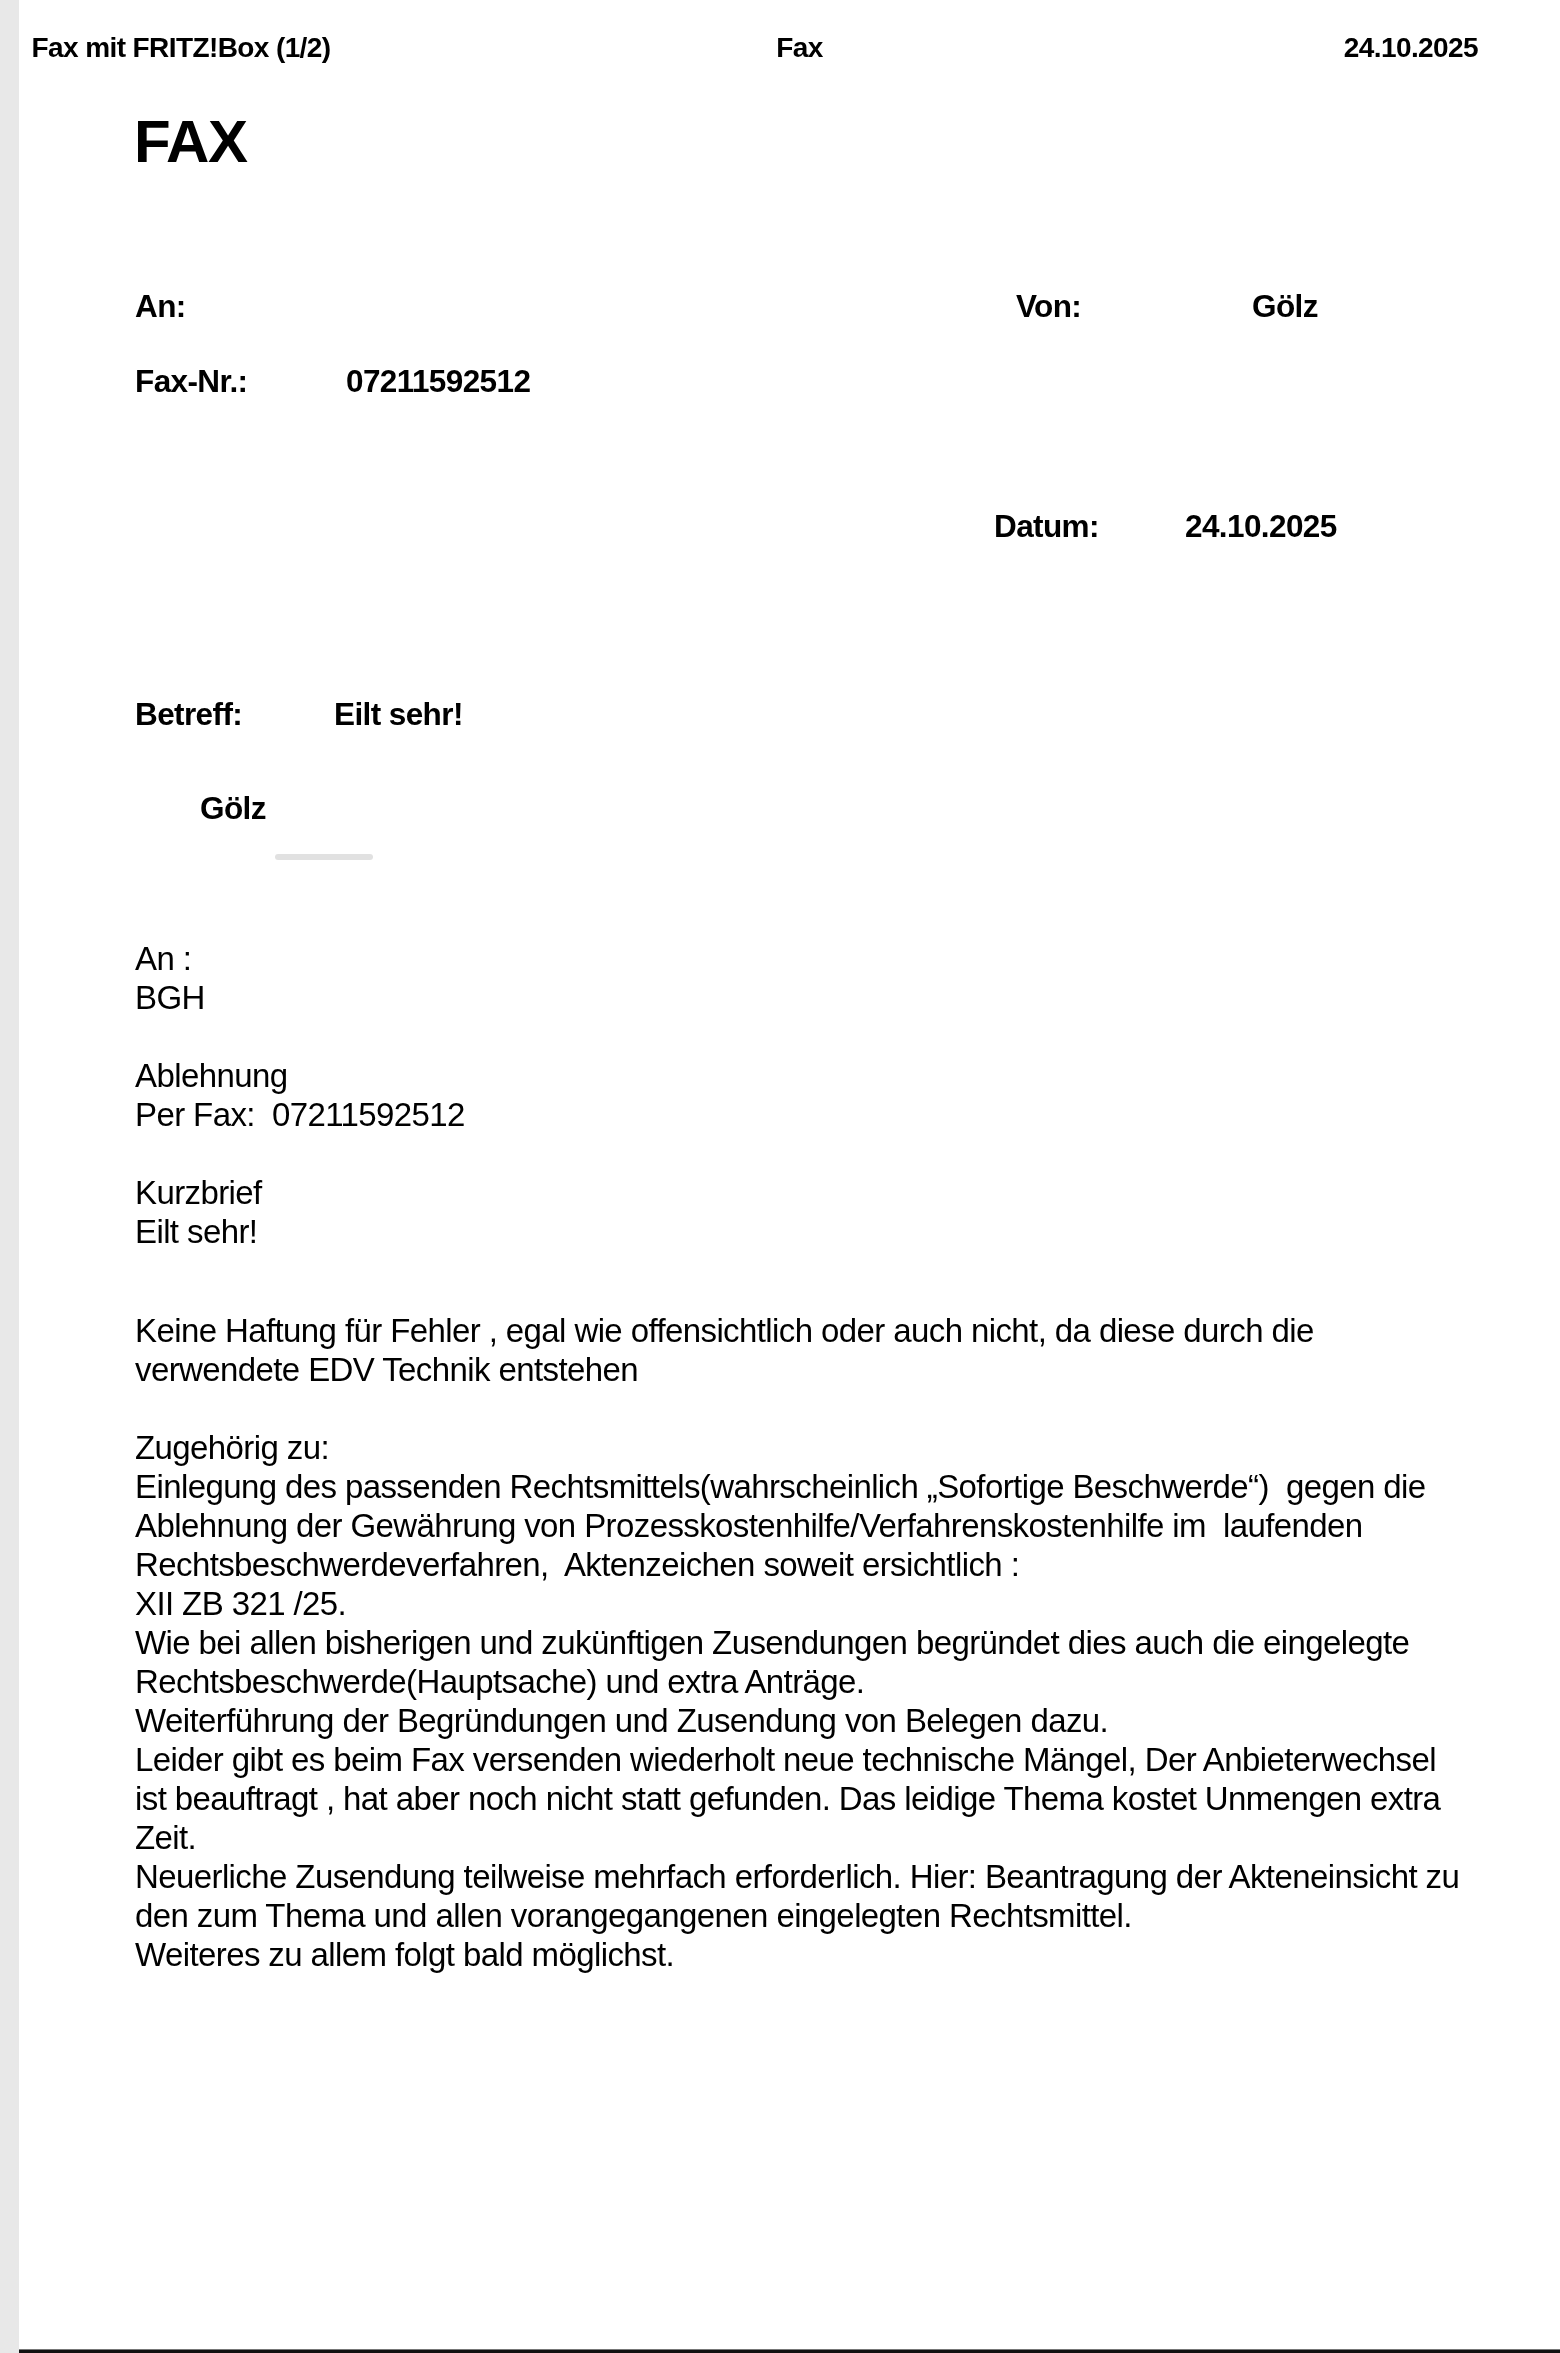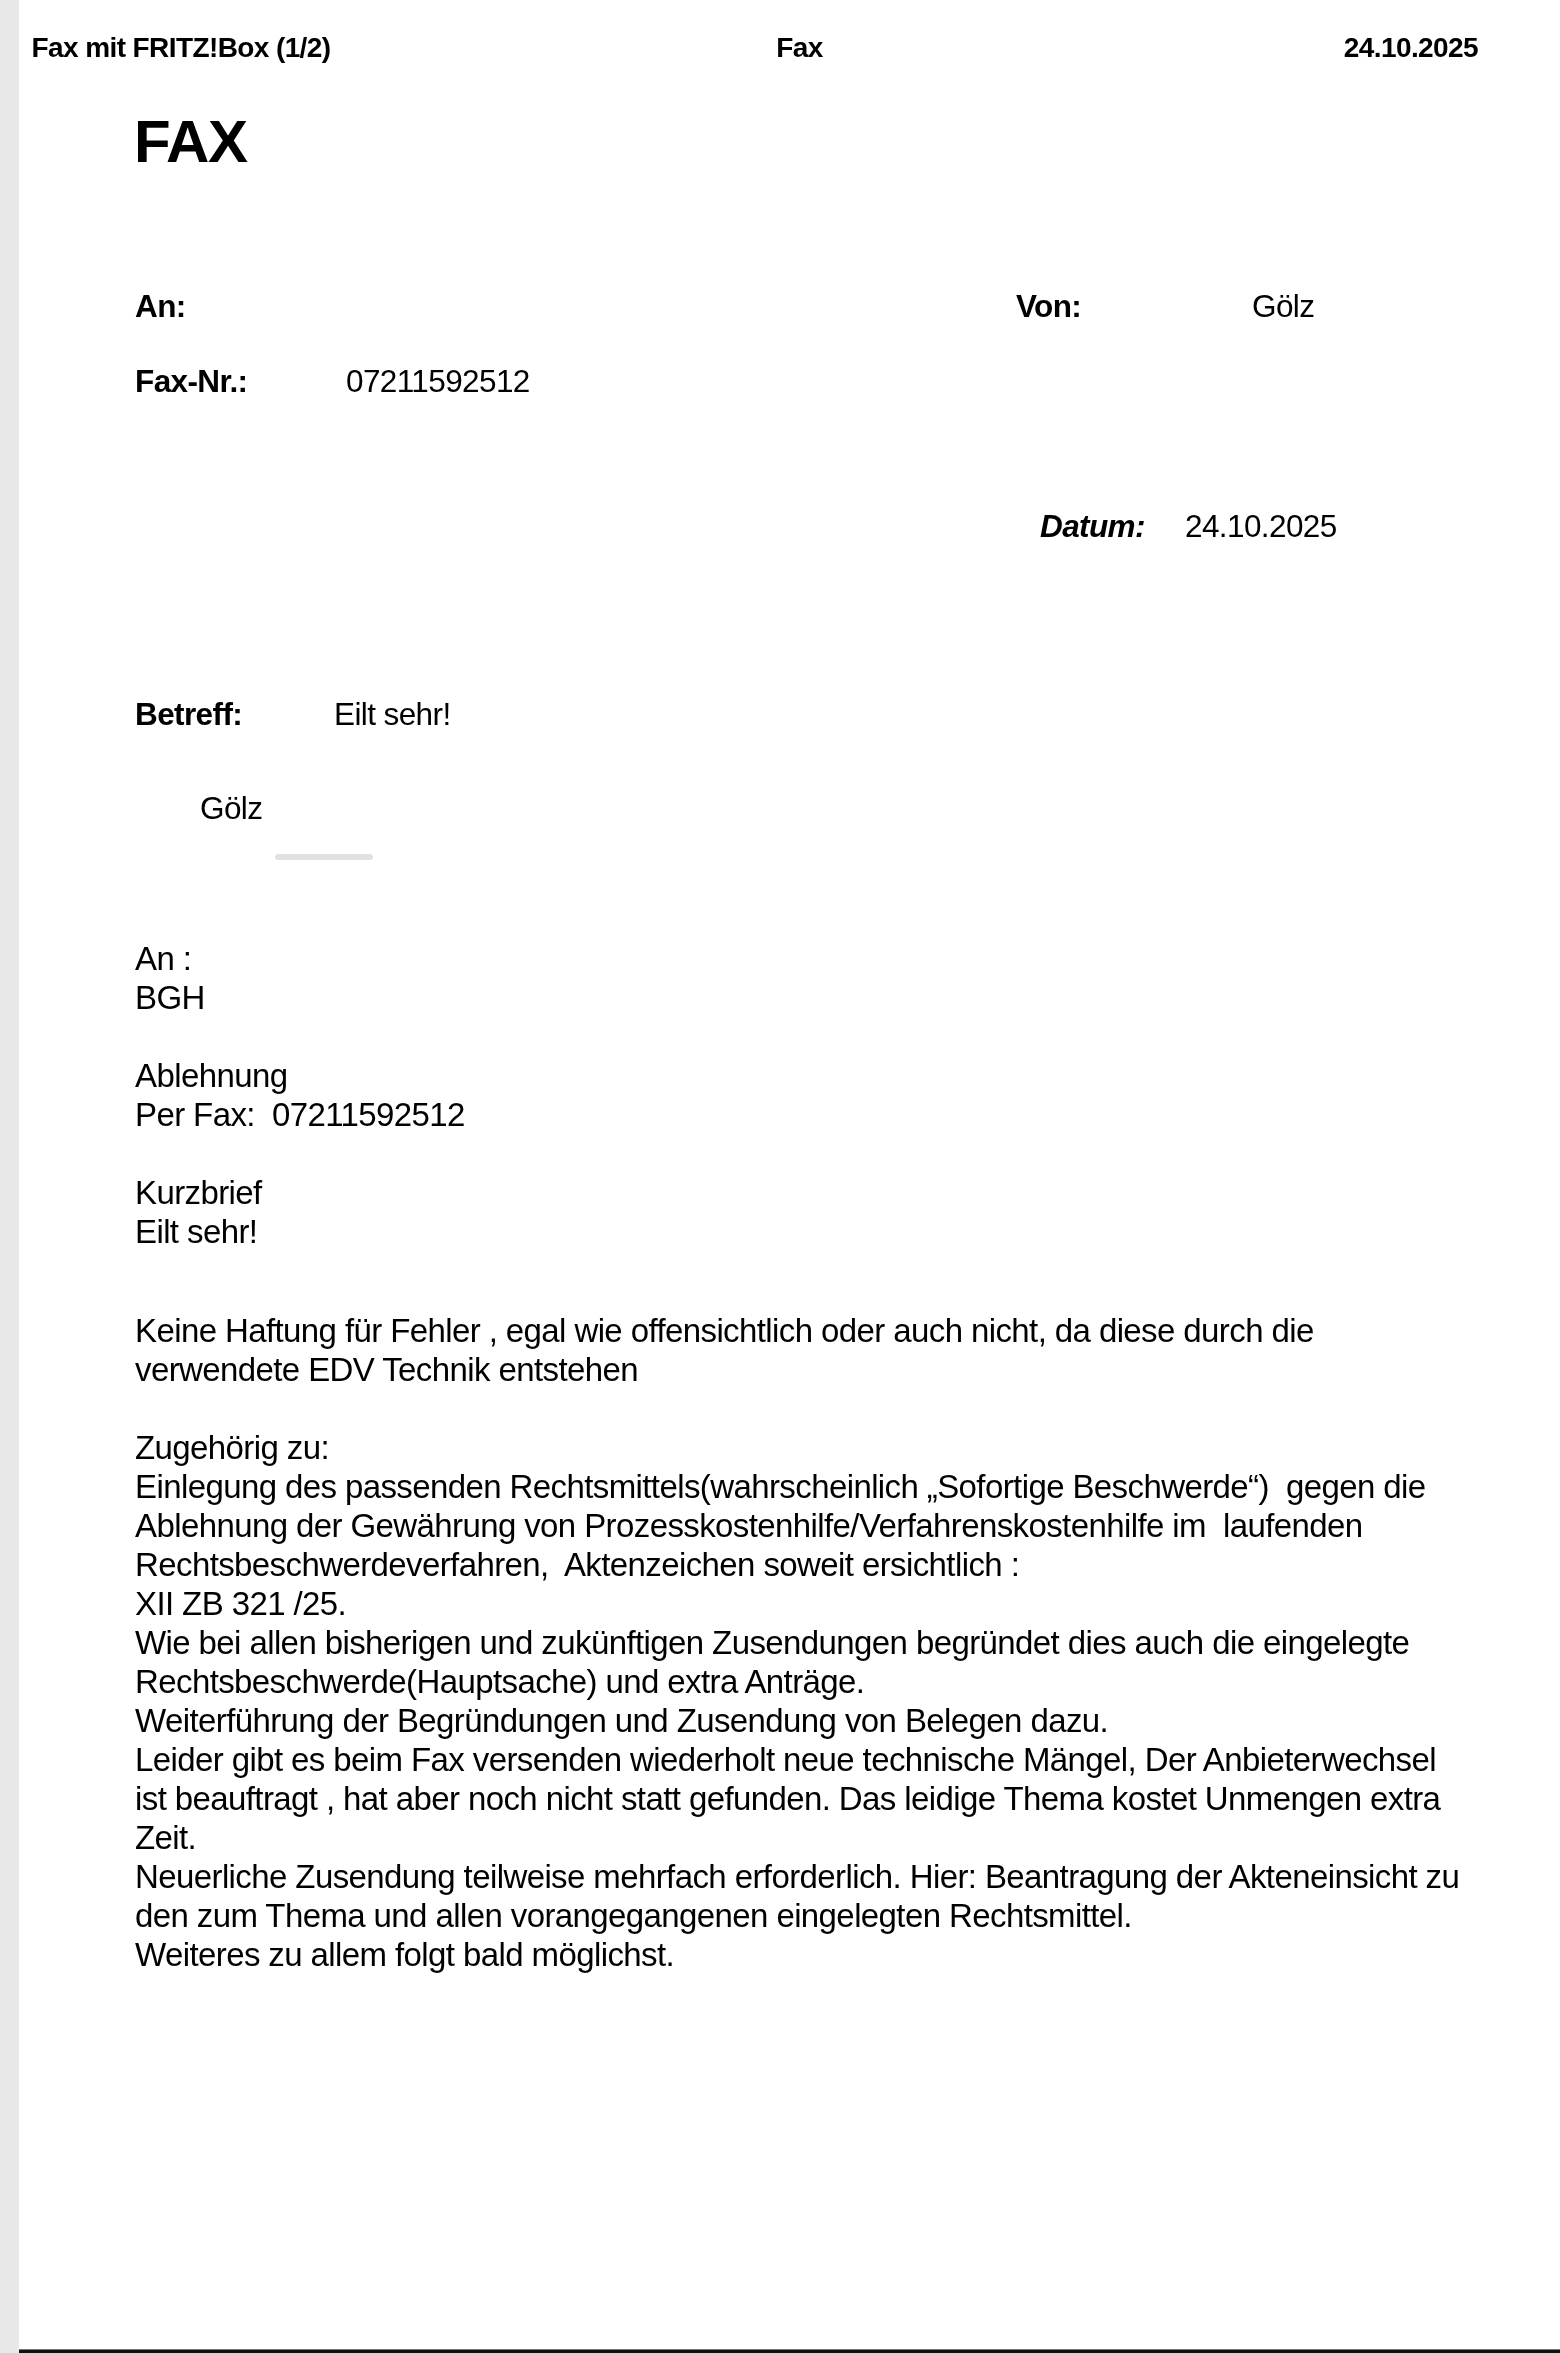--- a/index.html
+++ b/index.html
@@ -36,21 +36,21 @@
   .lbl {
     position: absolute;
     font-size: 31.5px;
     font-weight: bold;
     letter-spacing: -0.6px;
     white-space: pre;
   }
   .val {
     position: absolute;
     font-size: 31.5px;
-    font-weight: normal;
+    font-weight: bold;
     letter-spacing: -0.6px;
     white-space: pre;
     text-align: right;
   }
   .block {
     position: absolute;
     font-size: 33px;
     letter-spacing: -0.6px;
   }
   .block .line {
@@ -91,21 +91,21 @@
 
   <h1 class="fax-title">FAX</h1>
 
   <span class="lbl" style="left:116px; top:288px;">An:</span>
   <span class="lbl" style="left:116px; top:363px;">Fax-Nr.:</span>
   <span class="val" style="left:327px; top:363px;">07211592512</span>
 
   <span class="lbl" style="left:997px; top:288px;">Von:</span>
   <span class="val" style="left:1233px; top:288px;">Gölz</span>
 
-  <span class="lbl" style="left:1021px; top:508px;font-style:italic;">Datum:</span>
+  <span class="lbl" style="left:975px; top:508px;">Datum:</span>
   <span class="val" style="left:1166px; top:508px;">24.10.2025</span>
 
   <span class="lbl" style="left:116px; top:696px;">Betreff:</span>
   <span class="val" style="left:315px; top:696px;">Eilt sehr!</span>
 
   <span class="val" style="left:181px; top:790px;">Gölz</span>
 
   <div class="smudge"></div>
 
   <div class="block recipient">

